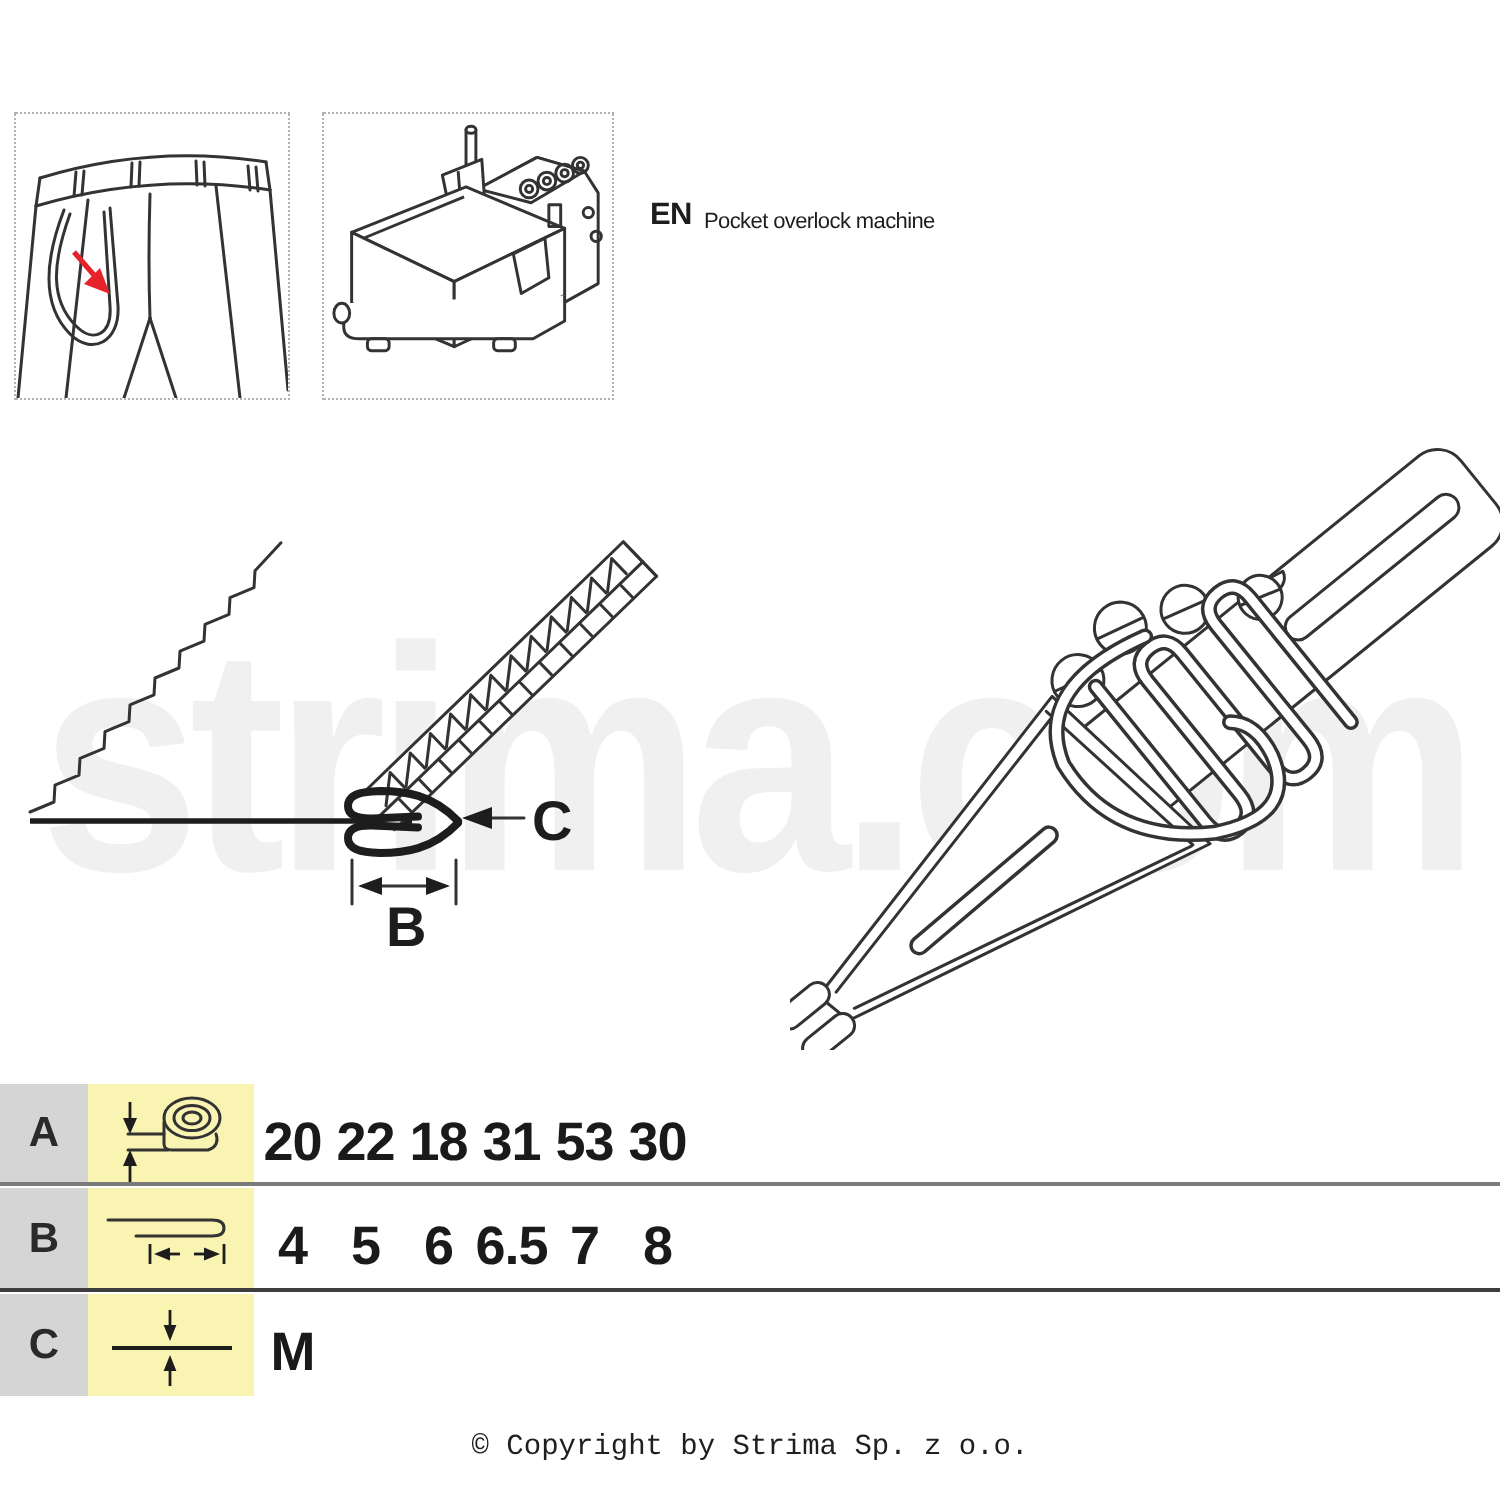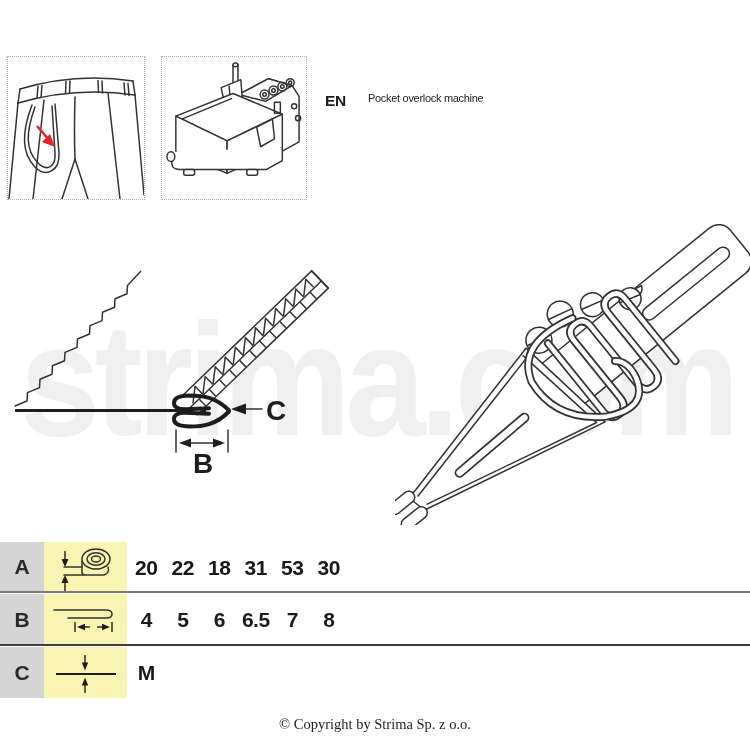--- a/index.html
+++ b/index.html
@@ -18,53 +18,53 @@
   }
   .layer { position:absolute; z-index:2; }
   
   .frame {
     position:absolute; border:1px dotted #b3b3b3; background:#fff; z-index:2;
   }
   .frame-pants { left:7px; top:56px; width:138px; height:144px; }
   .frame-machine { left:161px; top:56px; width:146px; height:144px; }
   
   .langs { position:absolute; left:325px; top:92px; z-index:2; }
-  .lang-row { display:flex; align-items:flex-start; height:24.5px;gap:16px; }
+  .lang-row { display:flex; align-items:flex-end; height:24.5px; }
   .lang-code { font-weight:700; font-size:15.5px; width:27px; letter-spacing:-0.3px; }
   .lang-desc { font-size:11px; letter-spacing:-0.3px; }
   
   .diagram-left { left:0; top:240px; }
   .diagram-right { left:395px; top:205px; }
   
   .tbl-cell-key {
     position:absolute; left:0; width:44px; background:#d5d5d5; z-index:2;
     display:flex; align-items:center; justify-content:center;
     font-size:21px; font-weight:700; color:#2a2a2a;
   }
   .tbl-cell-icon { position:absolute; left:44px; width:83px; background:#faf4b3; z-index:2; }
   .tbl-values {
     position:absolute; left:128px; z-index:2; display:flex;
   }
   .tbl-val {
-    width:36.5px; text-align:center; font-size:21px; font-weight:600;
+    width:36.5px; text-align:center; font-size:27px; font-weight:600;
     letter-spacing:-0.5px; color:#1a1a1a;
   }
   .rowA { top:542px; height:50px; }
   .rowB { top:594px; height:51px; }
   .rowC { top:647px; height:51px; }
   .vA { top:556px; }
   .vB { top:608px; }
   .vC { top:661px; }
   .divider { position:absolute; left:0; width:750px; z-index:3; }
   .divider-1 { top:591px; height:2px; background:#7a7a7a; }
   .divider-2 { top:644px; height:2px; background:#3e3e3e; }
   
   .footer {
     position:absolute; left:0; top:716px; width:750px; text-align:center; z-index:2;
-    font-family:Liberation Serif, serif; font-size:14.5px; color:#1f1f1f;
+    font-family:Liberation Mono, monospace; font-size:14.5px; color:#1f1f1f;
   }
   svg { display:block; }
   .ln { stroke:#333; stroke-width:1.5; fill:none; stroke-linecap:round; stroke-linejoin:round; }
   .lnw { stroke:#333; stroke-width:1.5; fill:#fff; stroke-linejoin:round; }
 </style>
 </head>
 <body>
 
 <div class="page">
 

